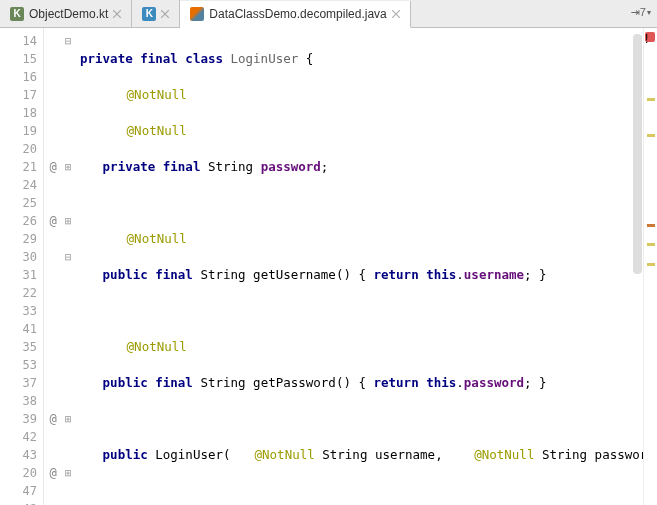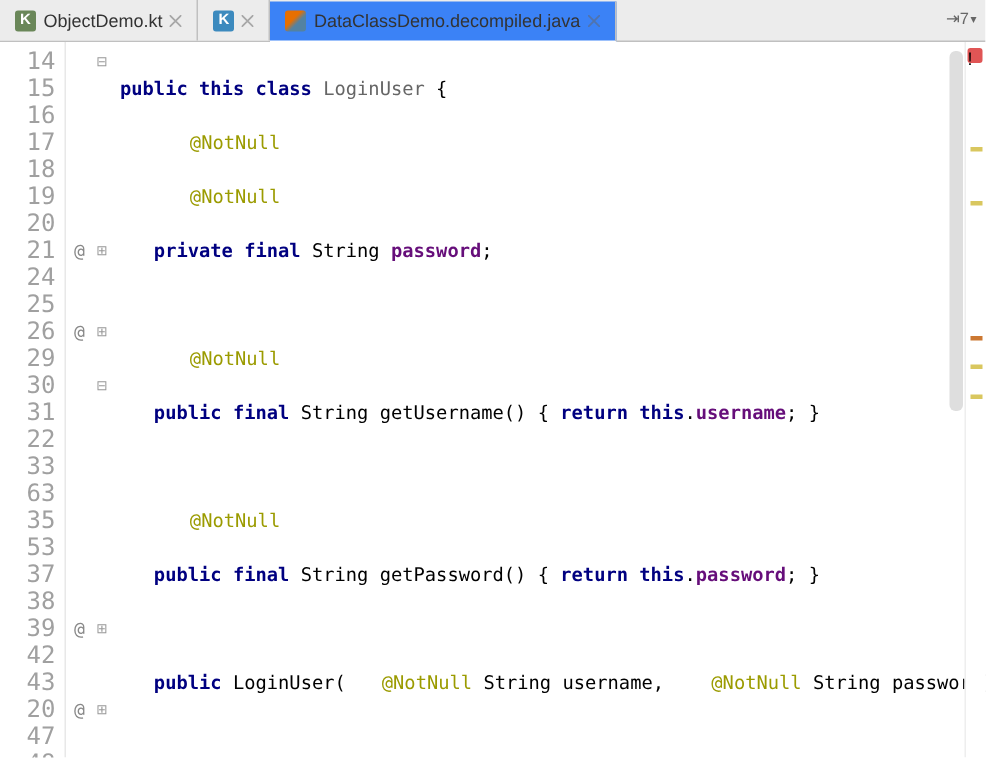--- a/index.html
+++ b/index.html
@@ -1,27 +1,27 @@
 <!DOCTYPE html>
 <html><head>
 <meta charset="utf-8">
 <style>
 * { margin:0; padding:0; box-sizing:border-box; }
 body { font-family:"Segoe UI",Arial,sans-serif; font-size:12px; background:#fff; color:#000; width:657px; height:505px; overflow:hidden; position:relative; }
 .tabs { display:flex; align-items:center; height:28px; border-bottom:1px solid #c0c0c0; background:#ececec; position:relative; }
 .tab { display:flex; align-items:center; gap:5px; padding:0 10px; height:27px; border-right:1px solid #c0c0c0; background:#ececec; font-size:12px; color:#333; cursor:pointer; }
-.tab.active { background:#3b82f6; border-bottom:1px solid #fff; margin-bottom:-1px; }
+.tab.active { background:#ffffff; border-bottom:1px solid #fff; margin-bottom:-1px; }
 .icon-k { width:14px; height:14px; display:inline-flex; align-items:center; justify-content:center; font-weight:bold; font-size:10px; color:#fff; border-radius:2px; }
 .icon-kt { background:#6a8759; }
 .icon-kt2 { background:#3c8abe; }
 .icon-java { width:14px; height:14px; display:inline-block; background:linear-gradient(135deg,#e76f00 40%,#5382a1 60%); border-radius:2px; position:relative; }
 .tab-close { width:8px; height:8px; opacity:0.5; }
 .tab-opts { position:absolute; right:6px; top:6px; font-size:11px; color:#666; display:flex; align-items:center; gap:1px; }
 .editor { display:flex; height:477px; position:relative; }
-.gutter { width:44px; background:#fff; border-right:1px solid #e8e8e8; padding-top:4px; text-align:right; color:#a0a0a0; font-family:"Consolas","Menlo",monospace; font-size:16px; line-height:18px; user-select:none; }
+.gutter { width:44px; background:#fff; border-right:1px solid #e8e8e8; padding-top:4px; text-align:right; color:#a0a0a0; font-family:"Consolas","Menlo",monospace; font-size:12px; line-height:18px; user-select:none; }
 .gutter .ln { padding-right:6px; height:18px; }
 .annot { width:18px; background:#fff; padding-top:4px; font-family:monospace; font-size:12px; line-height:18px; color:#888; text-align:center; }
 .annot div { height:18px; }
 .fold { width:12px; background:#fff; padding-top:4px; line-height:18px; font-size:12px; }
 .fold div { height:18px; text-align:center; color:#aaa; }
 .fold .box { font-size:9px; color:#999; cursor:pointer; }
 .code { flex:1; padding:4px 0 0 6px; font-family:"Consolas","Menlo",monospace; font-size:12.5px; line-height:18px; white-space:pre; overflow:hidden; }
 .kw { color:#000080; font-weight:bold; }
 .ann { color:#9b9b00;padding-left:24px; }
 .cls { color:#666; }
@@ -74,21 +74,21 @@
       <div class="ln">20</div>
       <div class="ln">21</div>
       <div class="ln">24</div>
       <div class="ln">25</div>
       <div class="ln">26</div>
       <div class="ln">29</div>
       <div class="ln">30</div>
       <div class="ln">31</div>
       <div class="ln">22</div>
       <div class="ln">33</div>
-      <div class="ln">63</div>
+      <div class="ln">41</div>
       <div class="ln">35</div>
       <div class="ln">53</div>
       <div class="ln">37</div>
       <div class="ln">38</div>
       <div class="ln">39</div>
       <div class="ln">42</div>
       <div class="ln">43</div>
       <div class="ln">20</div>
       <div class="ln">47</div>
       <div class="ln">48</div>
@@ -145,21 +145,21 @@
       <div></div>
       <div></div>
       <div class="box">⊞</div>
       <div></div>
       <div></div>
       <div class="box">⊞</div>
       <div></div>
       <div></div>
   </div>
   <div class="code">
-<div class="ln-row"><span class="kw">public this class </span><span class="cls">LoginUser</span> {</div>
+<div class="ln-row"><span class="kw">private final class </span><span class="cls">LoginUser</span> {</div>
 <div class="ln-row">   <span class="ann">@NotNull</span></div>
 <div class="ln-row">   <span class="ann">@NotNull</span></div>
 <div class="ln-row">   <span class="kw">private final </span><span>String </span><span class="fld">password</span>;</div>
 <div class="ln-row"></div>
 <div class="ln-row">   <span class="ann">@NotNull</span></div>
 <div class="ln-row">   <span class="kw">public final </span><span>String getUsername() { </span><span class="kw">return this</span><span>.</span><span class="fld">username</span><span>; }</span></div>
 <div class="ln-row"></div>
 <div class="ln-row">   <span class="ann">@NotNull</span></div>
 <div class="ln-row">   <span class="kw">public final </span><span>String getPassword() { </span><span class="kw">return this</span><span>.</span><span class="fld">password</span><span>; }</span></div>
 <div class="ln-row"></div>

